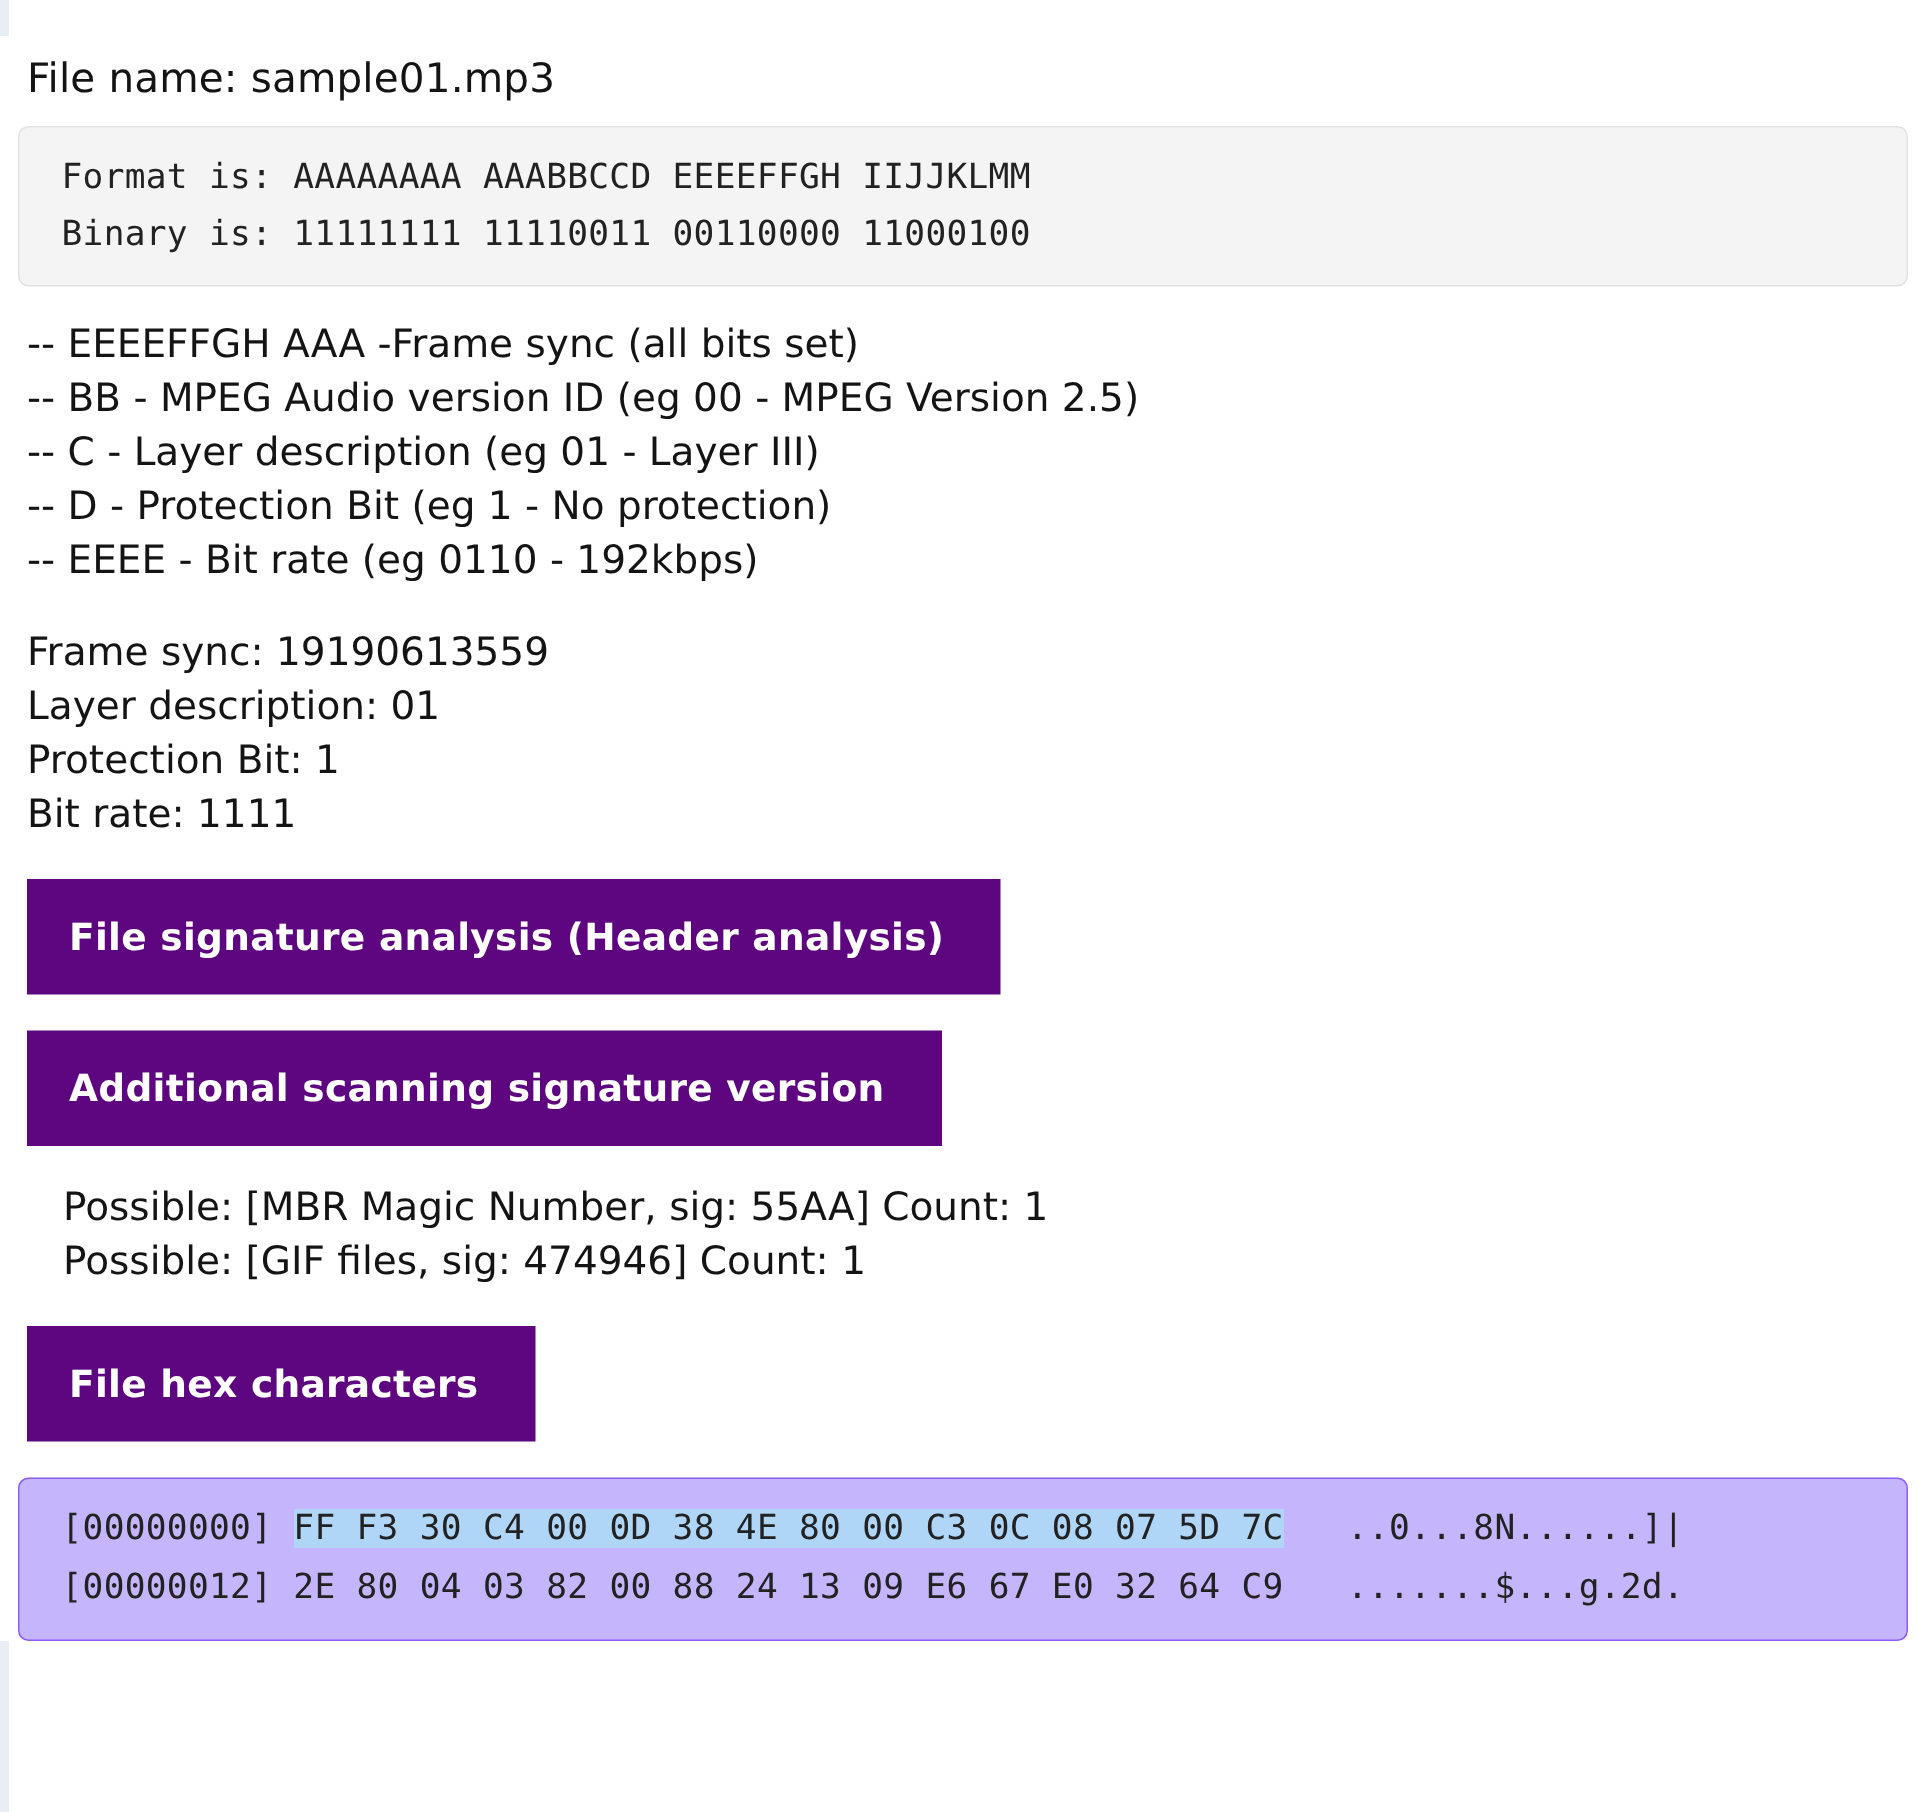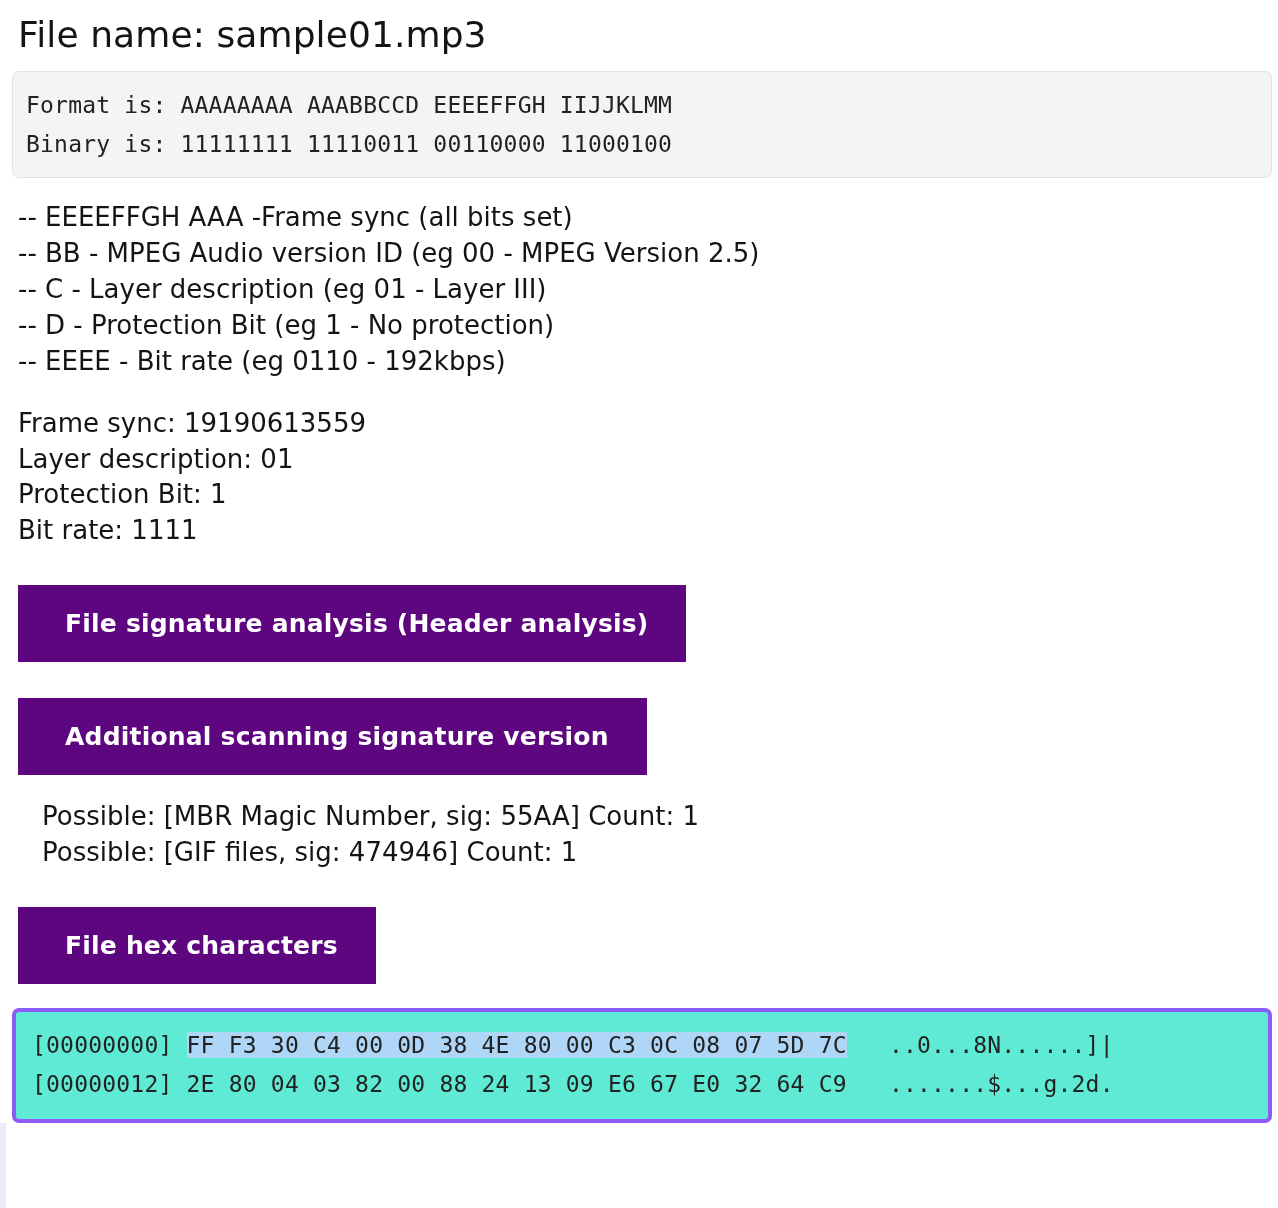--- a/index.html
+++ b/index.html
@@ -27,35 +27,36 @@
 
   .page {
     position: relative;
     box-sizing: border-box;
     width: 1278px;
     padding: 0 0 0 6px;
     background: #ffffff;
   }
 
   .filename {
-    font-size: 36px;
+    font-size: 27px;
     line-height: 1.25;
     color: #141414;
     padding: 12px 0 6px 12px;
     letter-spacing: 0.1px;
     white-space: nowrap;
+    margin-top: 24px;
   }
 
   .codeblock {
     box-sizing: border-box;
     margin: 8px 6px 0 6px;
     background: #f4f4f4;
     border: 1px solid #e2e2e2;
     border-radius: 7px;
-    padding: 14px 0 14px 13px;
+    padding: 14px 0 14px 28px;
   }
   .codeblock .codeline {
     font-family: "DejaVu Sans Mono", monospace;
     font-size: 23px;
     line-height: 1.68;
     color: #222222;
     white-space: pre;
     letter-spacing: 0.2px;
   }
 
@@ -77,28 +78,28 @@
   .fields .field-line {
     font-size: 26px;
     line-height: 1.38;
     color: #141414;
     white-space: pre;
   }
 
   .section-header {
     display: block;
     box-sizing: border-box;
-    margin: 36px 0 0 12px;
+    margin: 24px 0 0 12px;
     background: #5d0680;
     color: #ffffff;
     font-family: "DejaVu Sans", sans-serif;
     font-weight: bold;
     font-size: 25px;
     line-height: 1;
-    padding: 26px 38px 26px 47px;
+    padding: 26px 38px 26px 28px;
     width: max-content;
     max-width: 1240px;
     white-space: nowrap;
     border: none;
     text-align: left;
     letter-spacing: 0.2px;
   }
 
   .result-line {
     font-size: 26px;
@@ -116,24 +117,24 @@
     font-size: 26px;
     line-height: 1.38;
     color: #141414;
     white-space: pre;
     margin-left: 14px;
   }
 
   .hexblock {
     box-sizing: border-box;
     margin: 24px 6px 0 6px;
-    background: #5eead4;
-    border: 4px solid #8b5cf6;
+    background: #c4b5fd;
+    border: 1px solid #8b5cf6;
     border-radius: 7px;
-    padding: 14px 0 14px 16px;
+    padding: 14px 0 14px 28px;
   }
   .hexblock .hexline {
     font-family: "DejaVu Sans Mono", monospace;
     font-size: 23px;
     line-height: 1.72;
     color: #222222;
     white-space: pre;
     letter-spacing: 0.2px;
   }
   .hexblock .hex-offset { color: #222222; }

